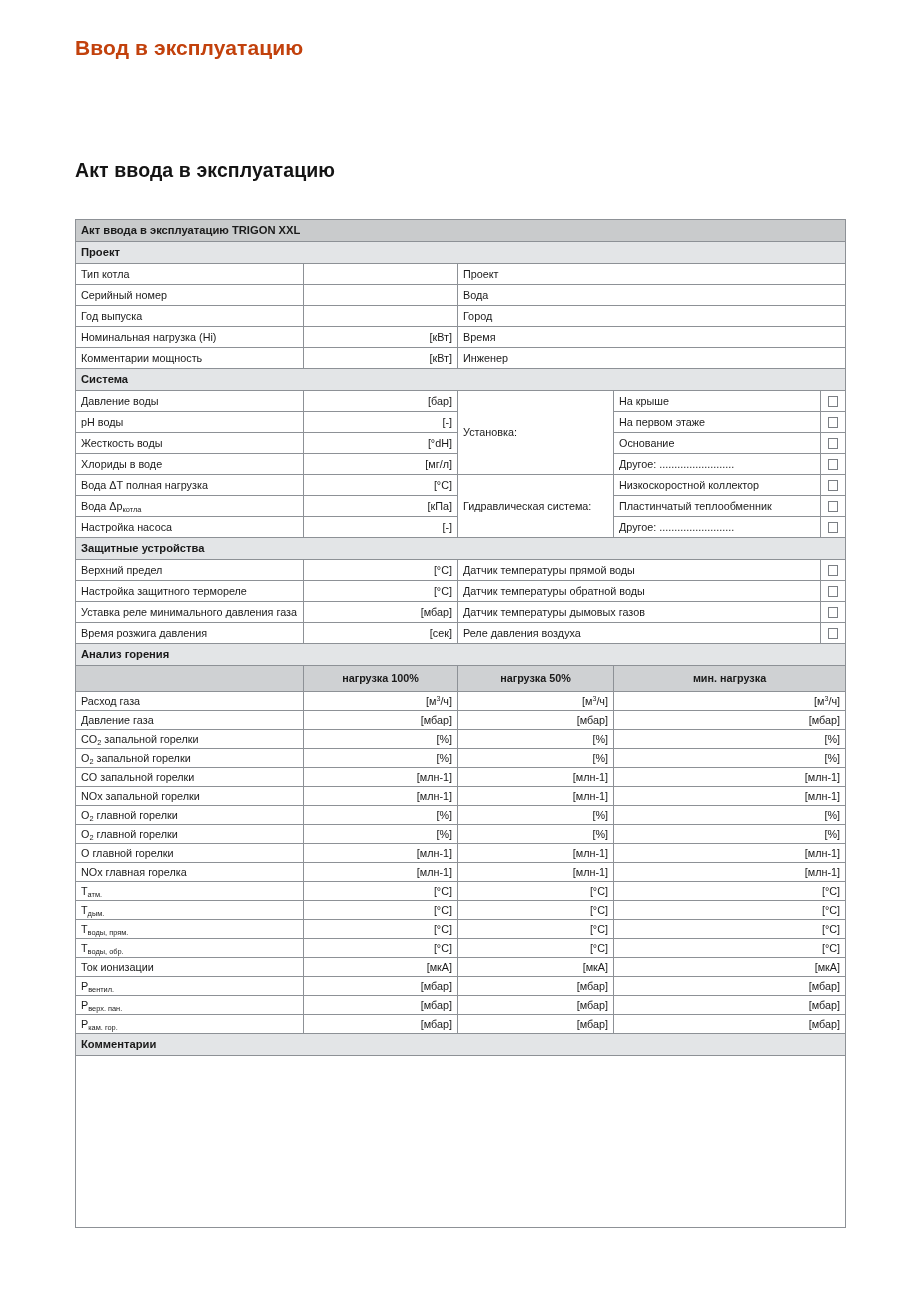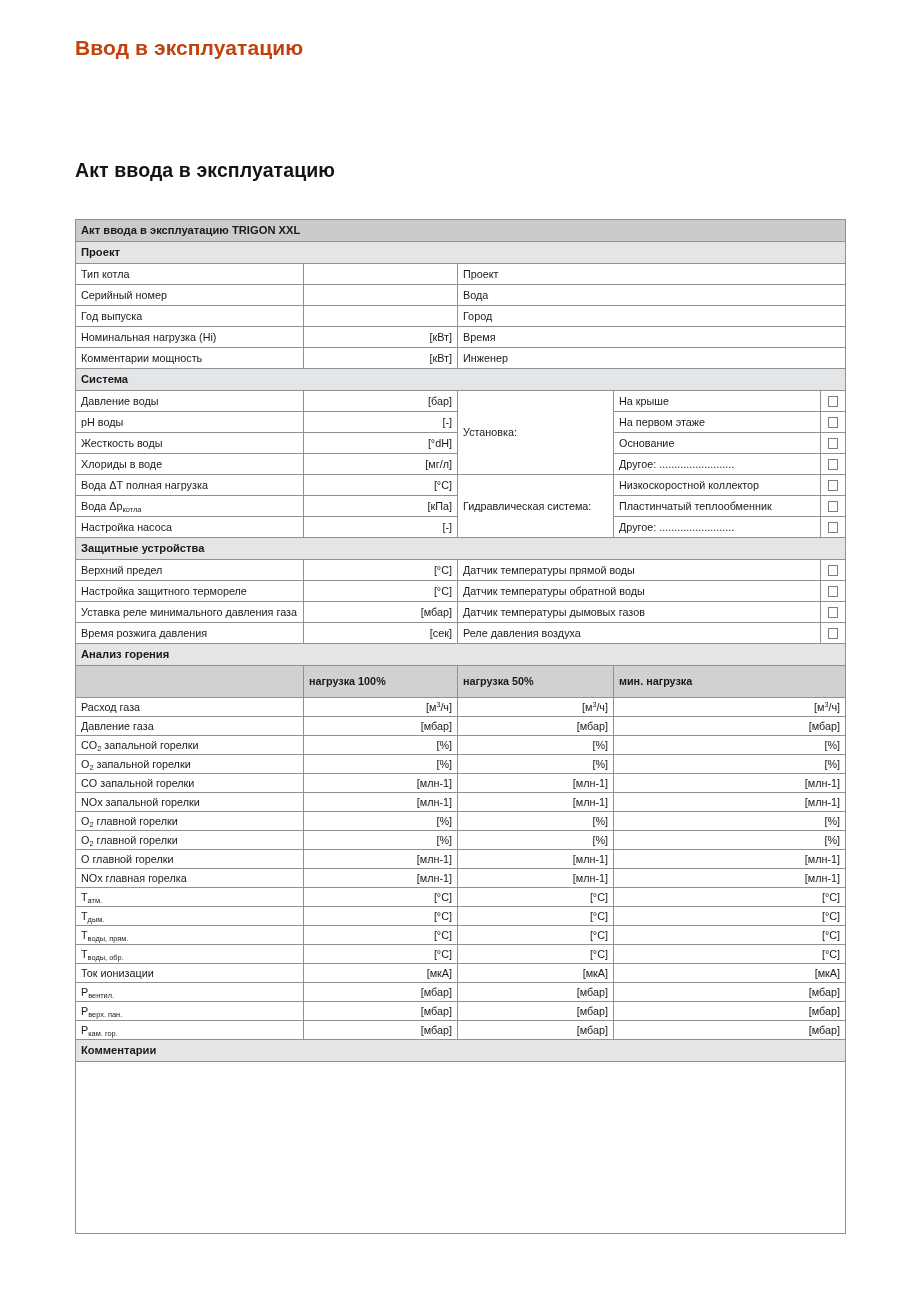--- a/index.html
+++ b/index.html
@@ -79,22 +79,22 @@
   }
   .sect-bar td {
     background: #e3e5e7;
     font-weight: bold;
     font-size: 11.2px;
     height: 22px;
   }
   .colhead td {
     background: #cfd1d3;
     font-weight: bold;
-    text-align: left;
-    height: 32px;
+    text-align: center;
+    height: 26px;
   }
   .unit {
     text-align: right;
     white-space: nowrap;
   }
   .lbl { white-space: nowrap; }
   .chk-cell {
     text-align: center;
     padding: 0;
   }

